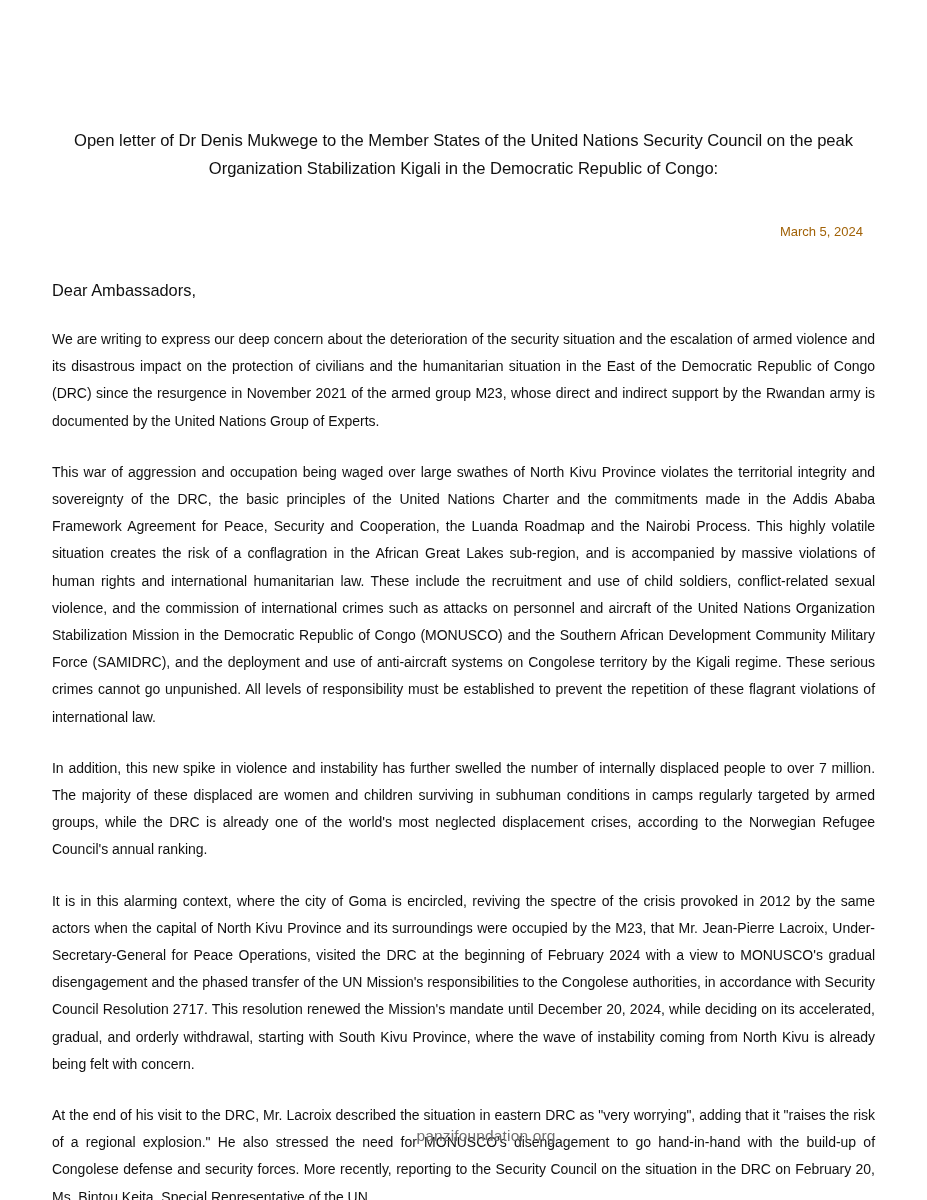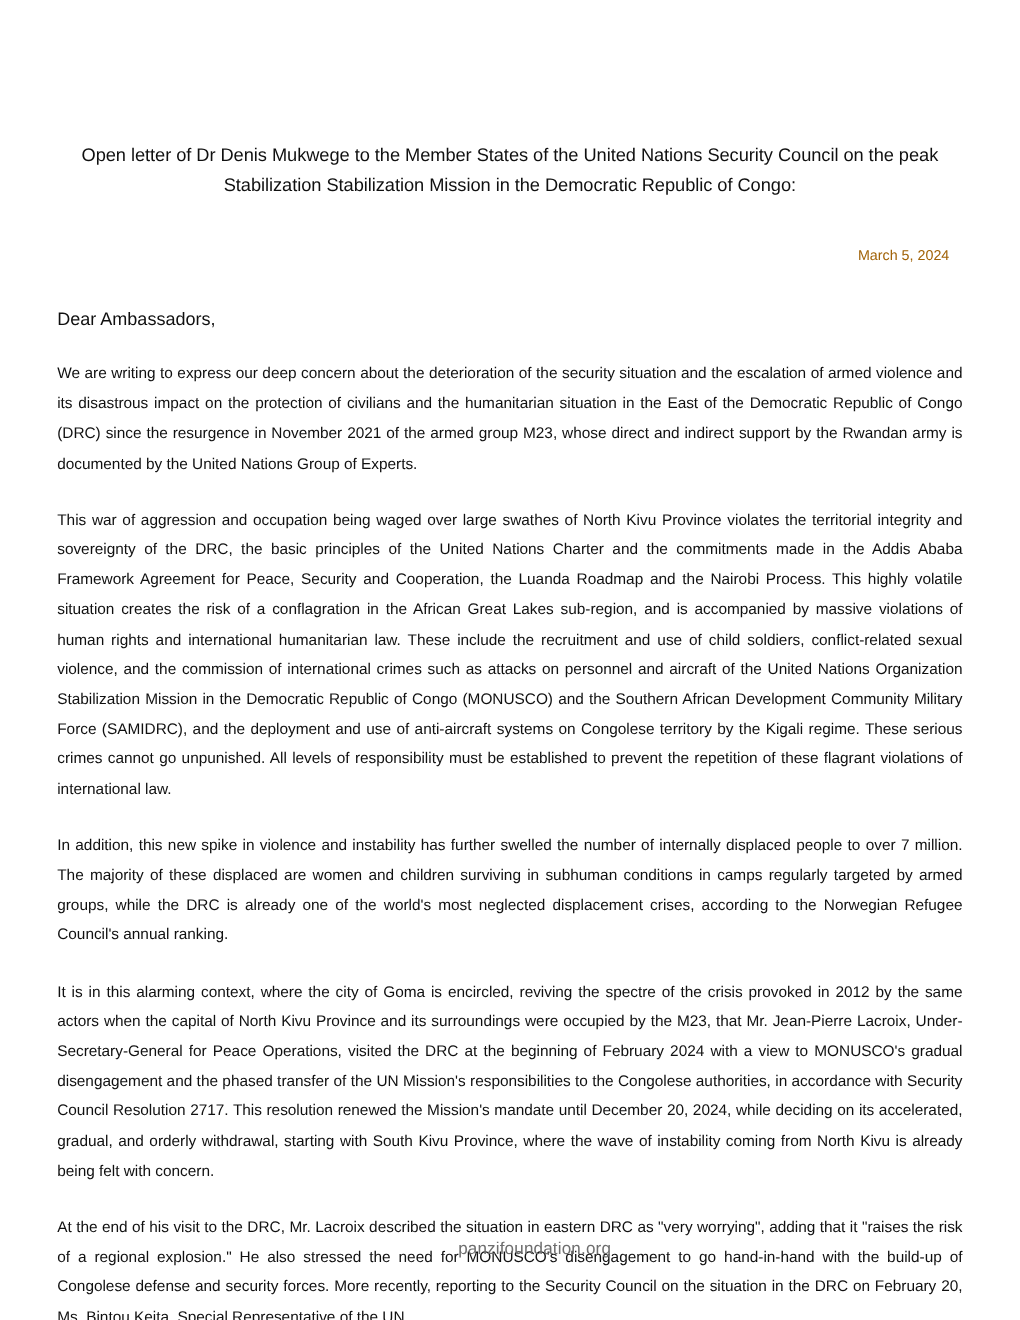--- a/index.html
+++ b/index.html
@@ -91,21 +91,21 @@
   }
 </style>
 </head>
 <body>
 
 <div class="page">
   <div class="content">
 
     <h1 class="doc-title">
       <span class="tline">Open letter of Dr Denis Mukwege to the Member States of the United Nations Security Council on the peak</span>
-      <span class="tline">Stabilization Stabilization Mission in the Democratic Republic of Congo:</span>
+      <span class="tline">Organization Stabilization Kigali in the Democratic Republic of Congo:</span>
     </h1>
 
     <p class="date-line">March 5, 2024</p>
 
     <p class="salutation">Dear Ambassadors,</p>
 
     <p class="body-para">We are writing to express our deep concern about the deterioration of the security situation and the escalation of armed violence and its disastrous impact on the protection of civilians and the humanitarian situation in the East of the Democratic Republic of Congo (DRC) since the resurgence in November 2021 of the armed group M23, whose direct and indirect support by the Rwandan army is documented by the United Nations Group of Experts.</p>
     <p class="body-para">This war of aggression and occupation being waged over large swathes of North Kivu Province violates the territorial integrity and sovereignty of the DRC, the basic principles of the United Nations Charter and the commitments made in the Addis Ababa Framework Agreement for Peace, Security and Cooperation, the Luanda Roadmap and the Nairobi Process. This highly volatile situation creates the risk of a conflagration in the African Great Lakes sub-region, and is accompanied by massive violations of human rights and international humanitarian law. These include the recruitment and use of child soldiers, conflict-related sexual violence, and the commission of international crimes such as attacks on personnel and aircraft of the United Nations Organization Stabilization Mission in the Democratic Republic of Congo (MONUSCO) and the Southern African Development Community Military Force (SAMIDRC), and the deployment and use of anti-aircraft systems on Congolese territory by the Kigali regime. These serious crimes cannot go unpunished. All levels of responsibility must be established to prevent the repetition of these flagrant violations of international law.</p>
     <p class="body-para">In addition, this new spike in violence and instability has further swelled the number of internally displaced people to over 7 million. The majority of these displaced are women and children surviving in subhuman conditions in camps regularly targeted by armed groups, while the DRC is already one of the world's most neglected displacement crises, according to the Norwegian Refugee Council's annual ranking.</p>
     <p class="body-para">It is in this alarming context, where the city of Goma is encircled, reviving the spectre of the crisis provoked in 2012 by the same actors when the capital of North Kivu Province and its surroundings were occupied by the M23, that Mr. Jean-Pierre Lacroix, Under-Secretary-General for Peace Operations, visited the DRC at the beginning of February 2024 with a view to MONUSCO's gradual disengagement and the phased transfer of the UN Mission's responsibilities to the Congolese authorities, in accordance with Security Council Resolution 2717. This resolution renewed the Mission's mandate until December 20, 2024, while deciding on its accelerated, gradual, and orderly withdrawal, starting with South Kivu Province, where the wave of instability coming from North Kivu is already being felt with concern.</p>

